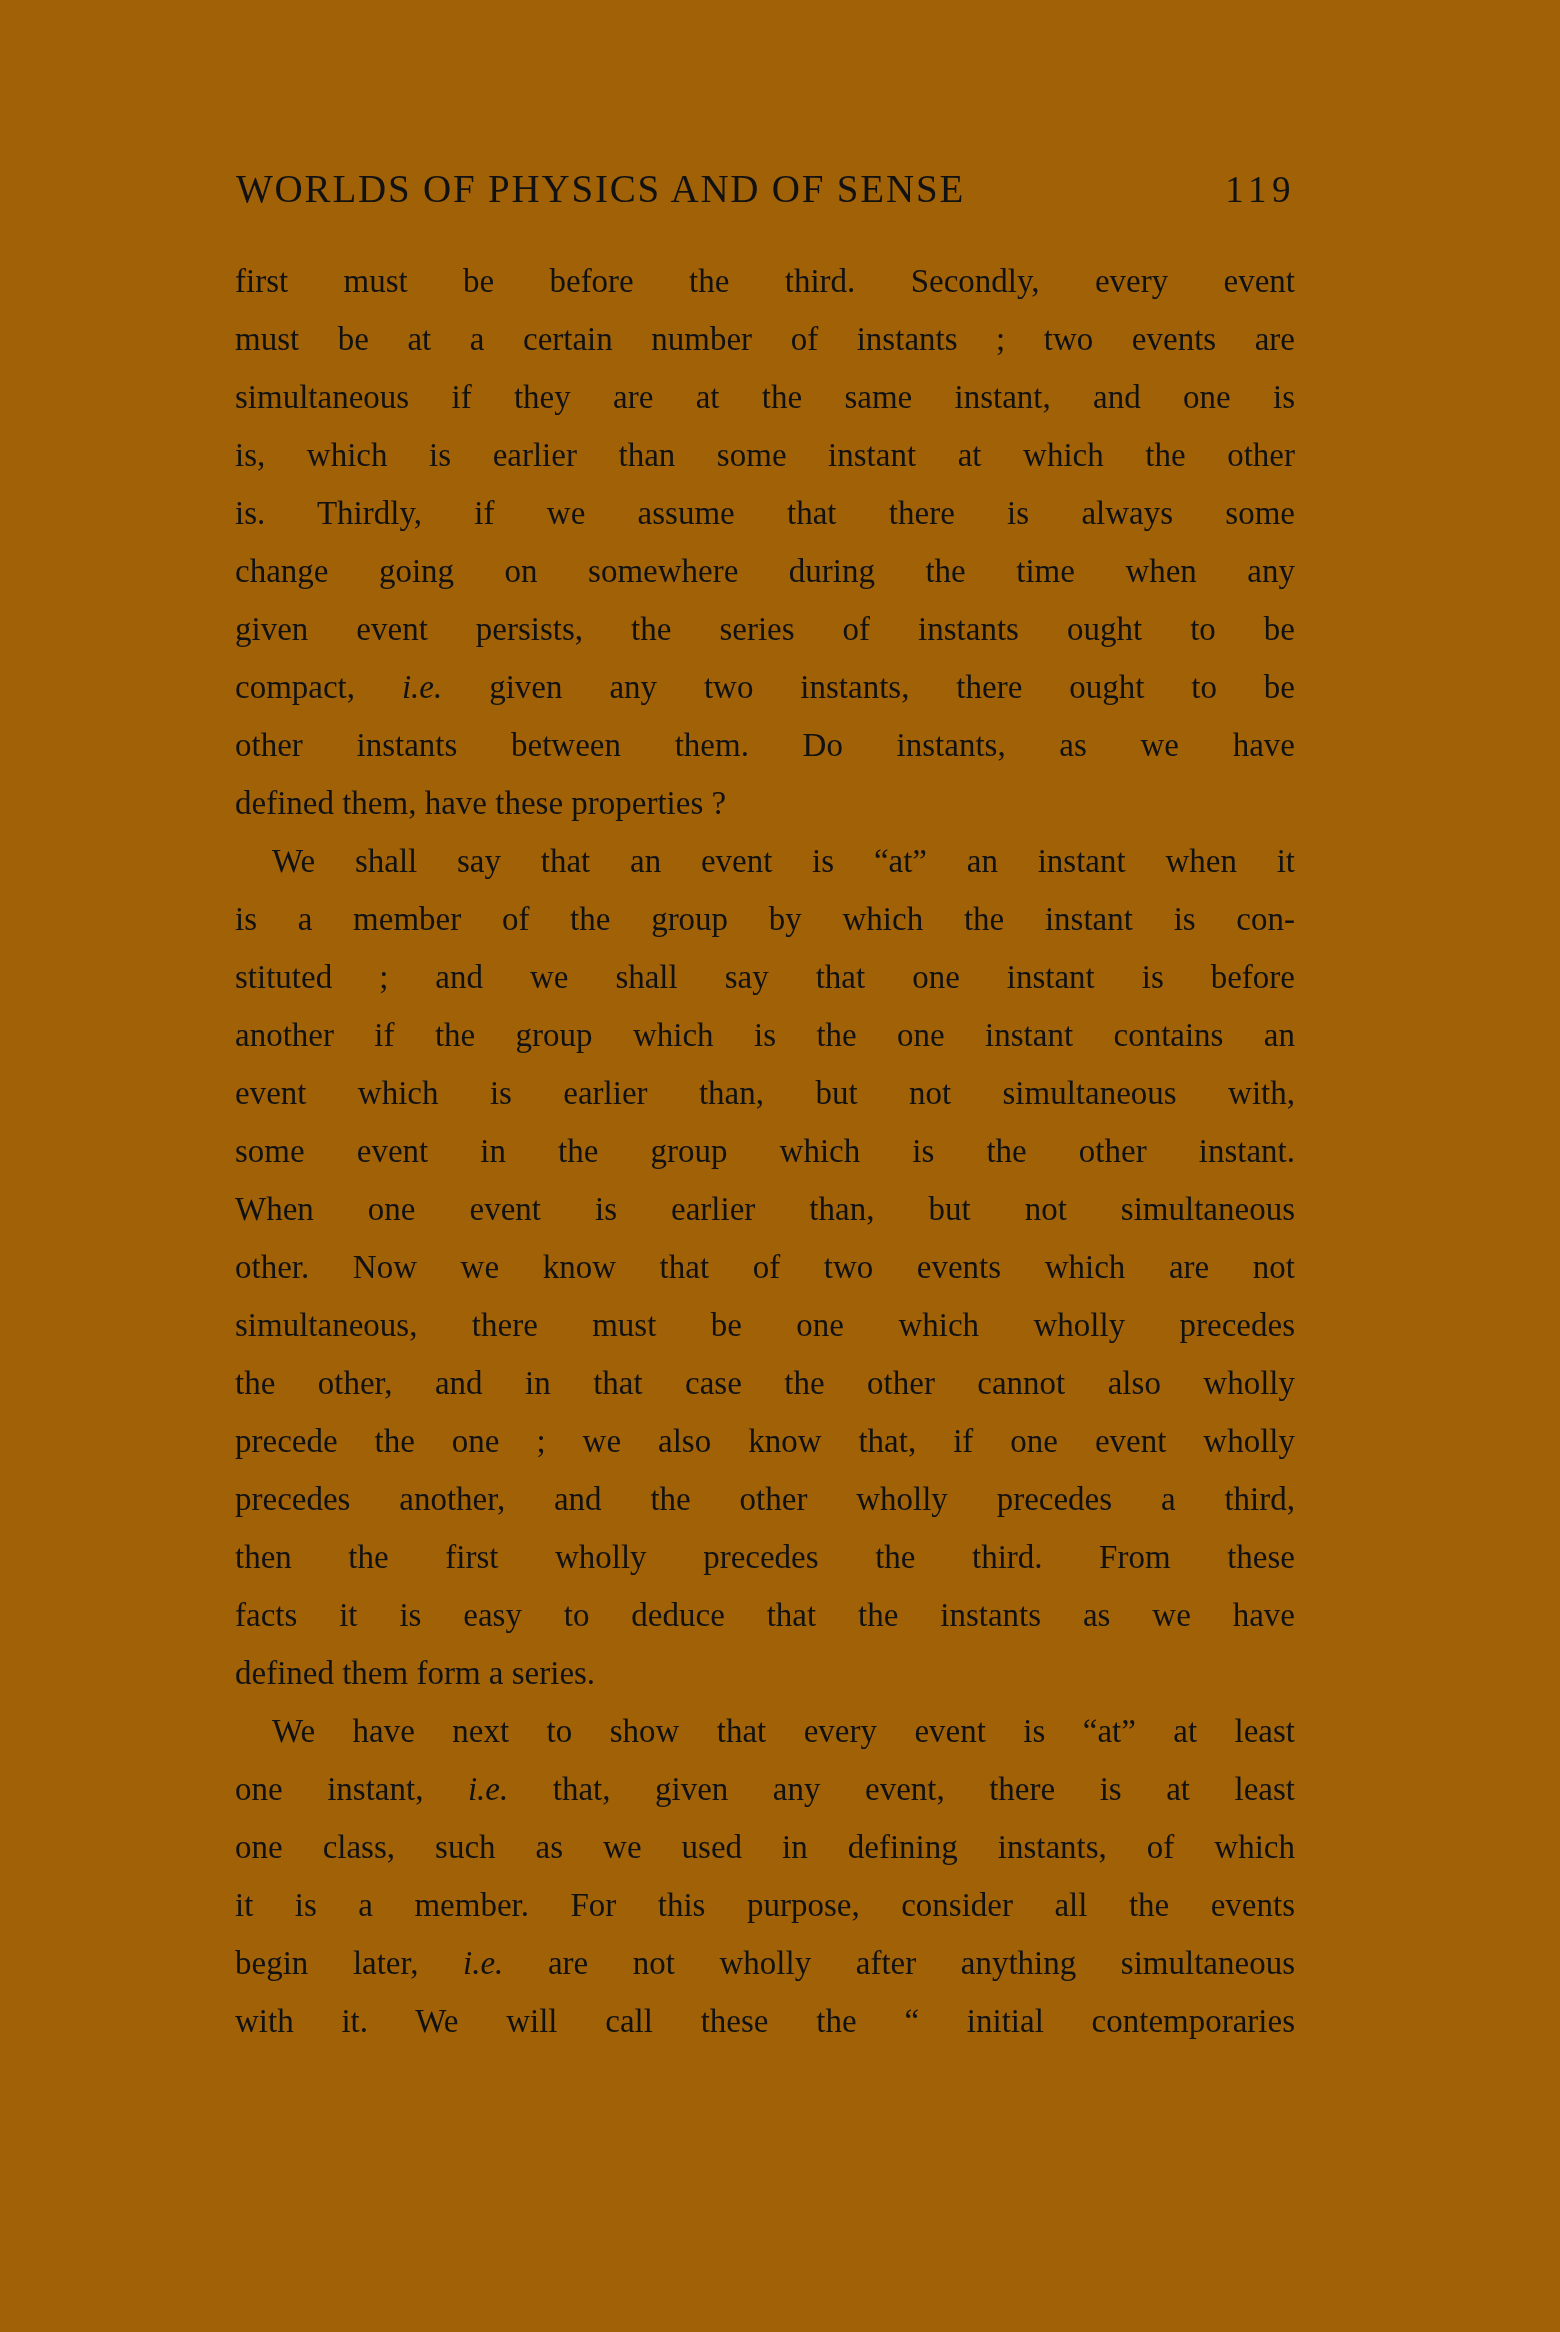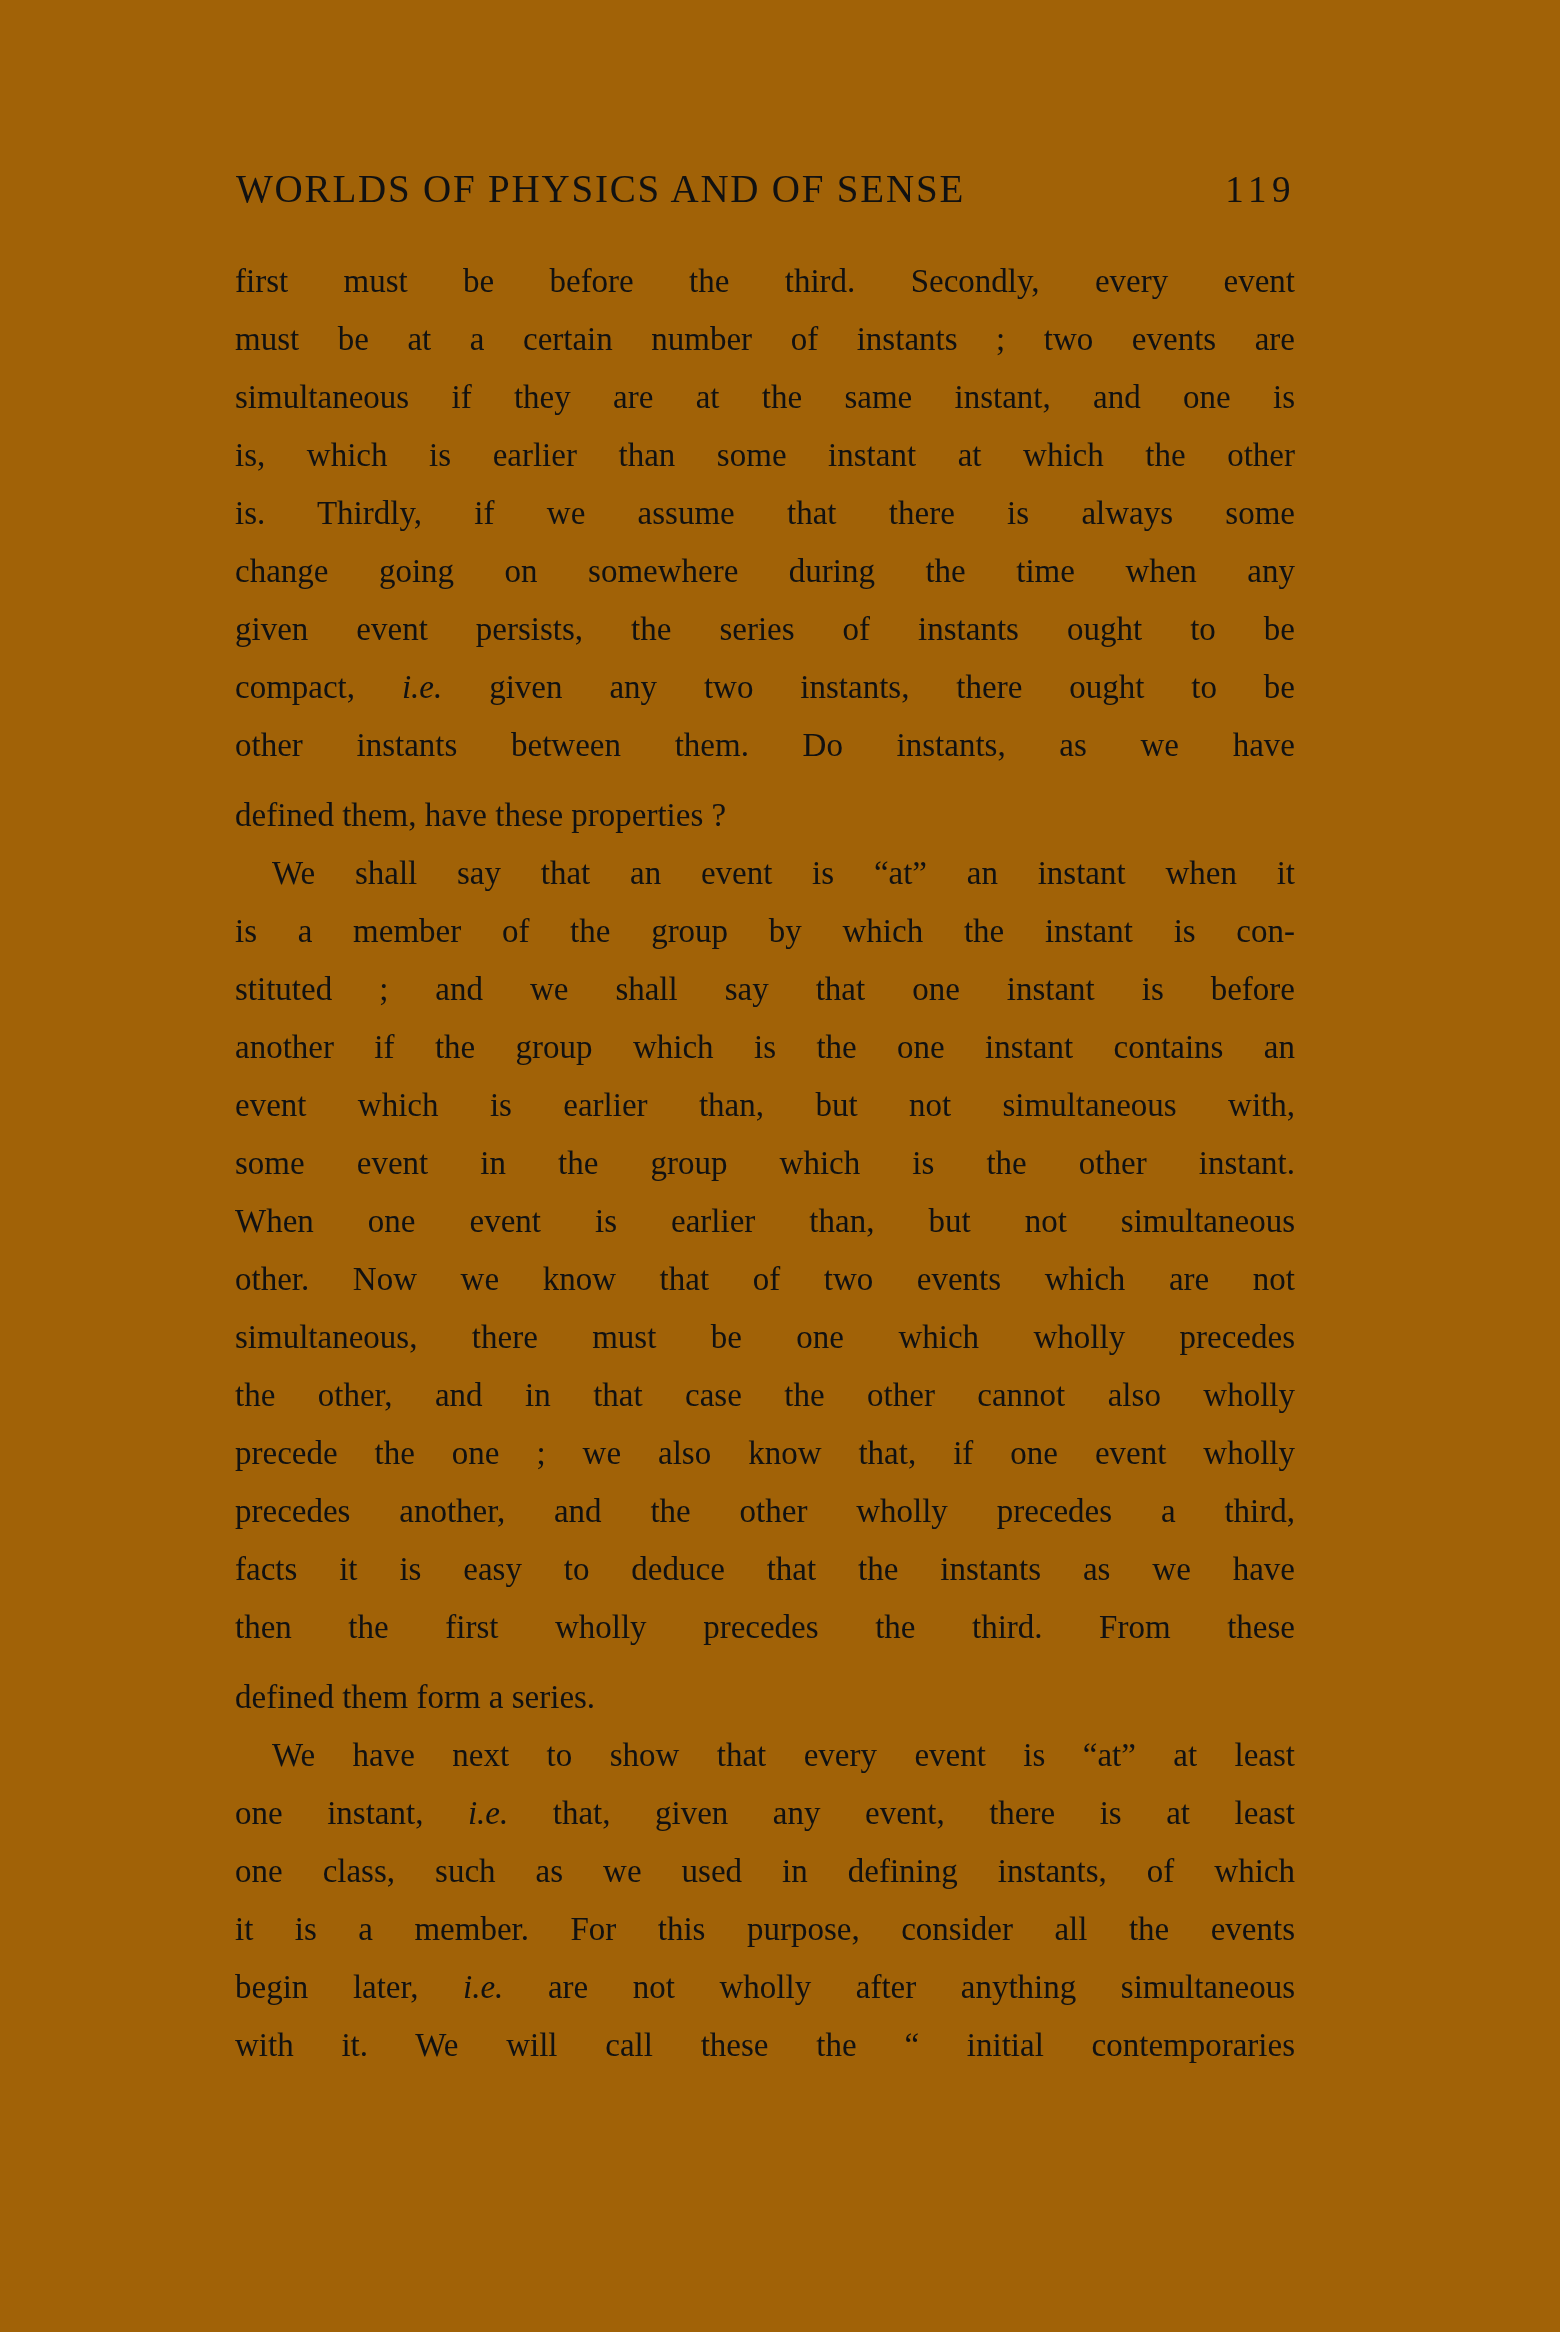--- a/index.html
+++ b/index.html
@@ -15,21 +15,21 @@
     display: flex; justify-content: space-between; align-items: baseline;
   }
   .running-head .folio { font-size: 37px; letter-spacing: 5.5px; }
   .body-text {
     position: absolute; left: 235px; top: 252px; width: 1060px;
   }
   .line {
     display: block; height: 58px; line-height: 58px; font-size: 33px;
     white-space: nowrap; text-align: justify; text-align-last: justify;
   }
-  .line.last { text-align-last: left; margin-top: 12px; }
+  .line.last { text-align-last: left; }
   .line.indent { padding-left: 37px; }
   .it { font-style: italic; }
 </style>
 </head>
 <body>
 
 <div class="page">
   <div class="running-head">
     <span>WORLDS OF PHYSICS AND OF SENSE</span>
     <span class="folio">119</span>
@@ -53,22 +53,22 @@
         <span class="line">stituted ; and we shall say that one instant is before</span>
         <span class="line">another if the group which is the one instant contains an</span>
         <span class="line">event which is earlier than, but not simultaneous with,</span>
         <span class="line">some event in the group which is the other instant.</span>
         <span class="line">When one event is earlier than, but not simultaneous</span>
         <span class="line">other. Now we know that of two events which are not</span>
         <span class="line">simultaneous, there must be one which wholly precedes</span>
         <span class="line">the other, and in that case the other cannot also wholly</span>
         <span class="line">precede the one ; we also know that, if one event wholly</span>
         <span class="line">precedes another, and the other wholly precedes a third,</span>
+        <span class="line">then the first wholly precedes the third. From these</span>
         <span class="line">facts it is easy to deduce that the instants as we have</span>
-        <span class="line">then the first wholly precedes the third. From these</span>
         <span class="line last">defined them form a series.</span>
       </div>
       <div>
         <span class="line indent">We have next to show that every event is “at” at least</span>
         <span class="line">one instant, <span class="it">i.e.</span> that, given any event, there is at least</span>
         <span class="line">one class, such as we used in defining instants, of which</span>
         <span class="line">it is a member. For this purpose, consider all the events</span>
         <span class="line">begin later, <span class="it">i.e.</span> are not wholly after anything simultaneous</span>
         <span class="line">with it. We will call these the “ initial contemporaries</span>
       </div>

